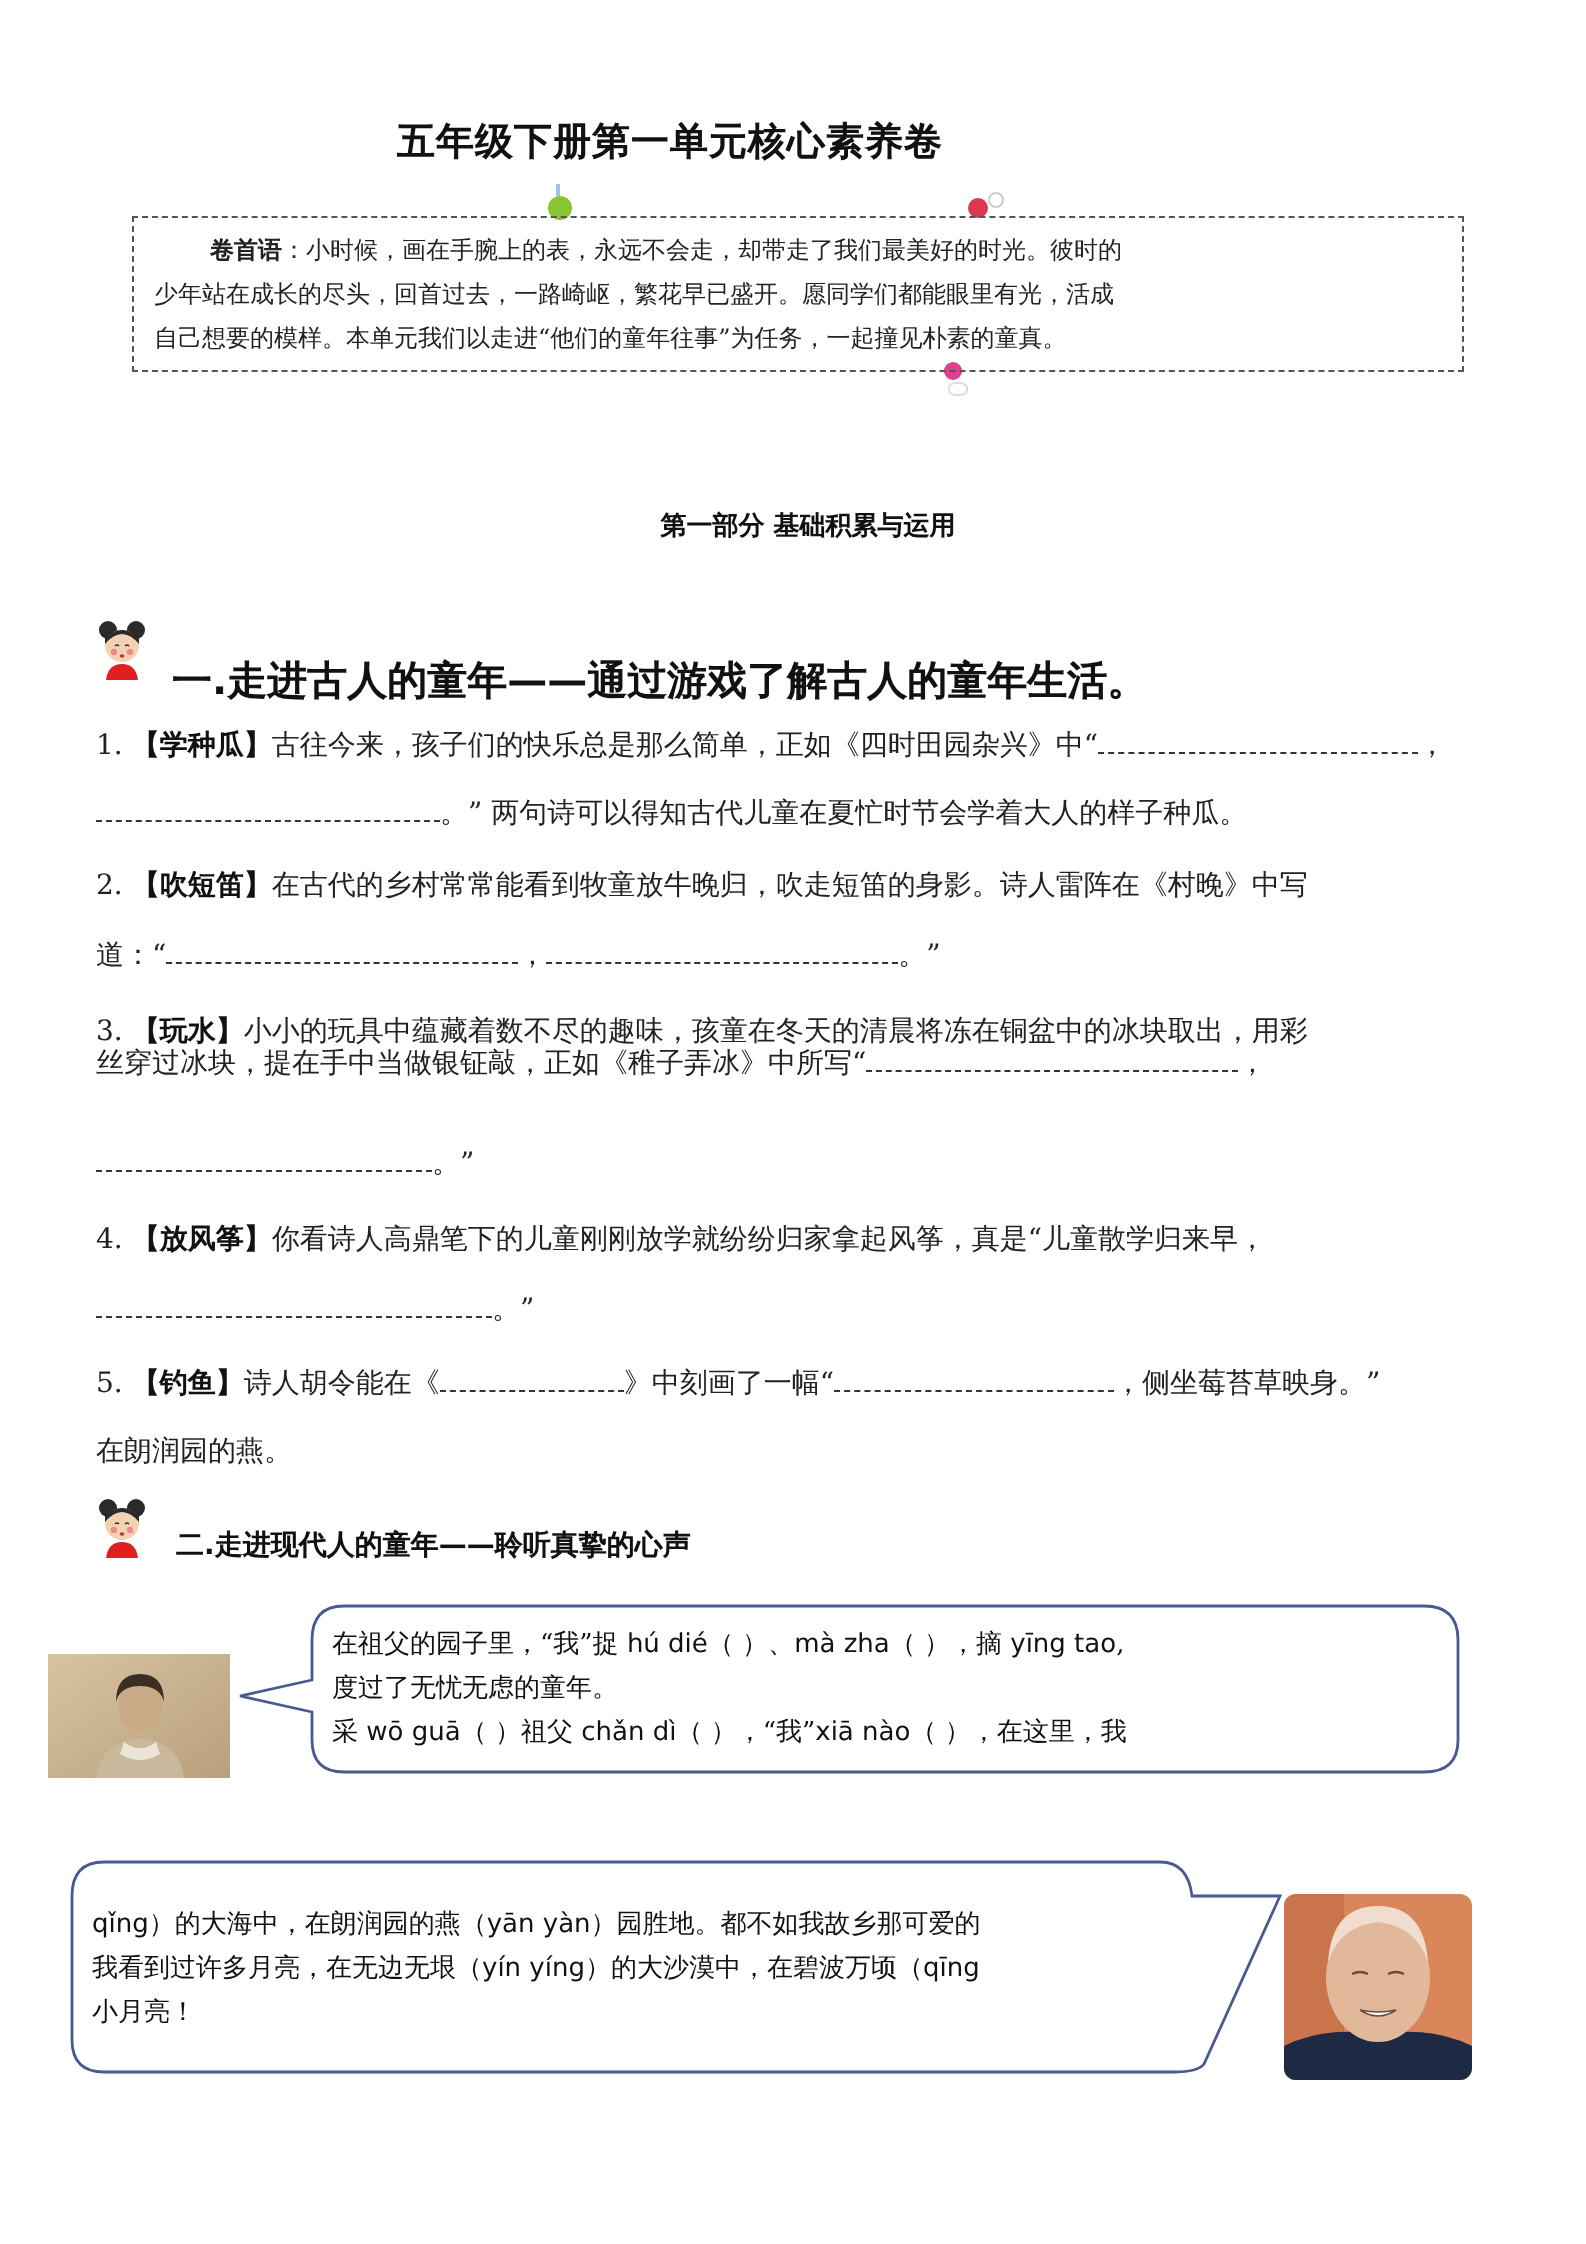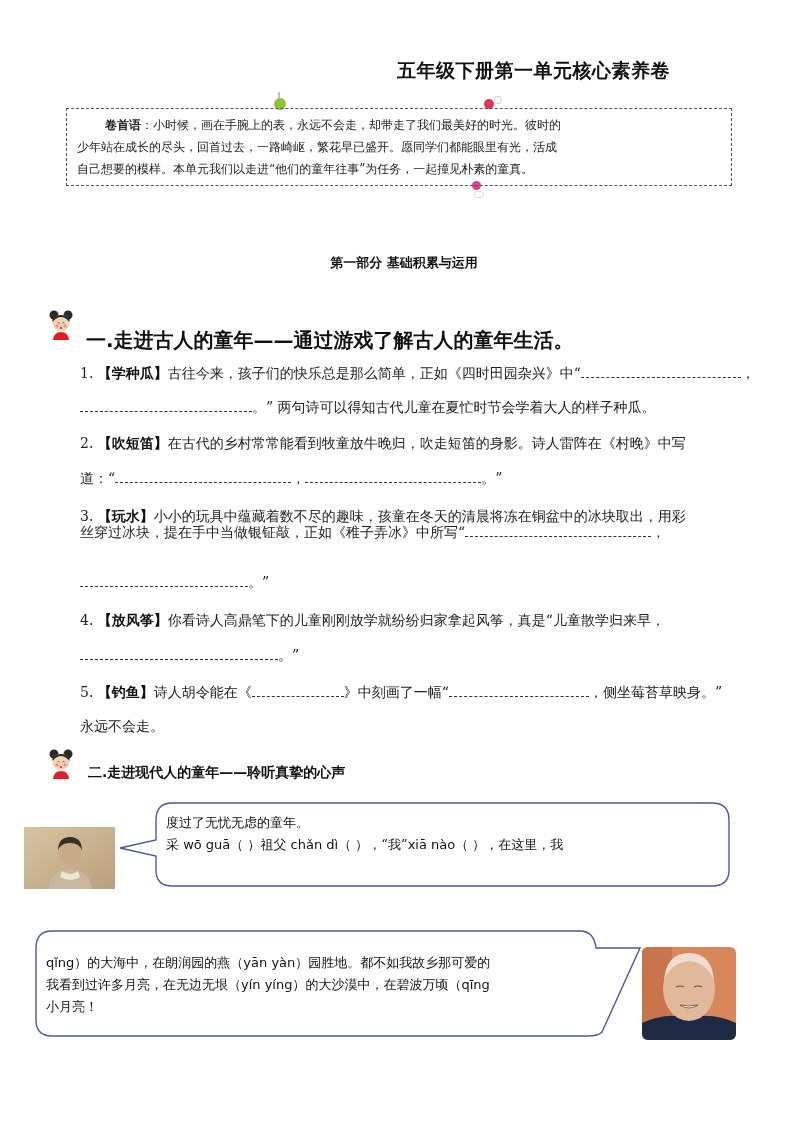--- a/index.html
+++ b/index.html
@@ -2,21 +2,21 @@
 <html><head>
 <meta charset="utf-8">
 <style>
   * { margin: 0; padding: 0; box-sizing: border-box; }
   html, body { width: 793px; height: 1122px; background: #ffffff; overflow: hidden; }
   body { position: relative; font-family: "DejaVu Serif", "Liberation Serif", serif; color: #111; }
 
   .abs { position: absolute; }
 
   .doc-title {
-    left: 0; width: 670px; top: 58px; text-align: right;
+    left: 0; width: 670px; top: 58px; text-align: center;
     font-family: "DejaVu Sans", "Liberation Sans", sans-serif;
     font-size: 19px; font-weight: bold; letter-spacing: 0.5px; color: #111;
   }
 
   .preface-box {
     left: 66px; top: 108px; width: 666px; height: 78px;
     border: 1.5px dashed #555; padding: 5px 10px 0 10px;
     font-size: 12px; line-height: 22px; color: #222;
   }
   .preface-box .label { font-weight: bold; }
@@ -39,21 +39,20 @@
   .section-head {
     font-family: "DejaVu Sans", "Liberation Sans", sans-serif;
     font-size: 20px; font-weight: bold; color: #111;
   }
 
   .girl-icon { width: 26px; height: 32px; }
 
   .q-line {
     left: 48px; width: 706px; font-size: 14px; line-height: 20px; white-space: nowrap;
     color: #222;
-    margin-left: 32px;
   }
   .q-tag {
     font-family: "DejaVu Sans", "Liberation Sans", sans-serif; font-weight: bold; color: #111;
   }
   .blank { display: inline-block; border-bottom: 1px dashed #333; height: 14px; vertical-align: baseline; }
 
   .bubble {
     border: 1.4px solid #4a5a8f; border-radius: 16px; background: #fff;
     font-size: 13px; line-height: 22px; color: #111;
   }
@@ -128,21 +127,21 @@
 </div>
 <div class="abs q-line" style="top:645px;">
   <span class="blank" style="width:198px;"></span><span>。”</span>
 </div>
 
 <div class="abs q-line" style="top:682px;">
   <span>5.</span>
   <span class="q-tag">【钓鱼】</span><span>诗人胡令能在《</span><span class="blank" style="width:92px;"></span><span>》中刻画了一幅“</span><span class="blank" style="width:140px;"></span><span>，侧坐莓苔草映身。”</span>
 </div>
 <div class="abs q-line" style="top:716px;">
-  <span>永远不会走。</span>
+  <span>在朗润园的燕。</span>
 </div>
 
 <div class="abs" style="left:48px; top:748px;">
   <svg class="girl-icon" viewBox="0 0 26 32">
     <circle cx="6" cy="6" r="4.5" fill="#2a2a2a"></circle>
     <circle cx="20" cy="6" r="4.5" fill="#2a2a2a"></circle>
     <ellipse cx="13" cy="14" rx="8.5" ry="8" fill="#f3d2b3"></ellipse>
     <path d="M4.5 13 Q13 3 21.5 13 L21.5 10 Q13 2 4.5 10 Z" fill="#2a2a2a"></path>
     <circle cx="9" cy="17" r="1.6" fill="#f08a8a"></circle>
     <circle cx="17" cy="17" r="1.6" fill="#f08a8a"></circle>
@@ -166,20 +165,21 @@
     <path d="M38 44 Q46 50 54 44 L56 50 Q46 56 36 50 Z" fill="#ece5d6"></path>
     <ellipse cx="46" cy="26" rx="11" ry="13" fill="#c8ab86"></ellipse>
     <path d="M34 24 Q34 10 46 10 Q58 10 58 24 Q56 16 46 16 Q36 16 34 24 Z" fill="#3b2e22"></path>
   </svg>
 </div>
 
 <svg class="abs" style="left:112px; top:800px;" width="622" height="90" viewBox="0 0 622 90">
   <path d="M60 3 H600 Q617 3 617 20 V70 Q617 86 600 86 H60 Q44 86 44 70 V56 L8 48 L44 40 V20 Q44 3 60 3 Z" fill="#fff" stroke="#4a5a8f" stroke-width="1.4"></path>
 </svg>
 <div class="abs bubble" style="left:166px; top:812px; width:560px; border:none; background:transparent;">
+  <div><span> 在祖父的园子里，“我”捉 </span><span class="py">hú dié</span><span>（      ）、</span><span class="py">mà zha</span><span>（      ），摘 </span><span class="py">yīng tao</span><span>,</span></div>
   <div>度过了无忧无虑的童年。</div>
   <div><span>采 </span><span class="py">wō guā</span><span>（    ）祖父 </span><span class="py">chǎn dì</span><span>（      ），“我”</span><span class="py">xiā nào</span><span>（      ），在这里，我</span></div>
 </div>
 
 <svg class="abs" style="left:32px; top:928px;" width="612" height="112" viewBox="0 0 612 112">
   <path d="M20 3 H548 Q562 3 564 20 L608 20 L570 104 Q567 108 555 108 H20 Q4 108 4 92 V20 Q4 3 20 3 Z" fill="#fff" stroke="#4a5a8f" stroke-width="1.4"></path>
 </svg>
 <div class="abs bubble" style="left:46px; top:952px; width:540px; border:none; background:transparent;">
   <div><span class="py">qǐng</span><span>）的大海中，在朗润园的燕（</span><span class="py">yān yàn</span><span>）园胜地。都不如我故乡那可爱的</span></div>
   <div><span>我看到过许多月亮，在无边无垠（</span><span class="py">yín yíng</span><span>）的大沙漠中，在碧波万顷（</span><span class="py">qīng</span></div>

